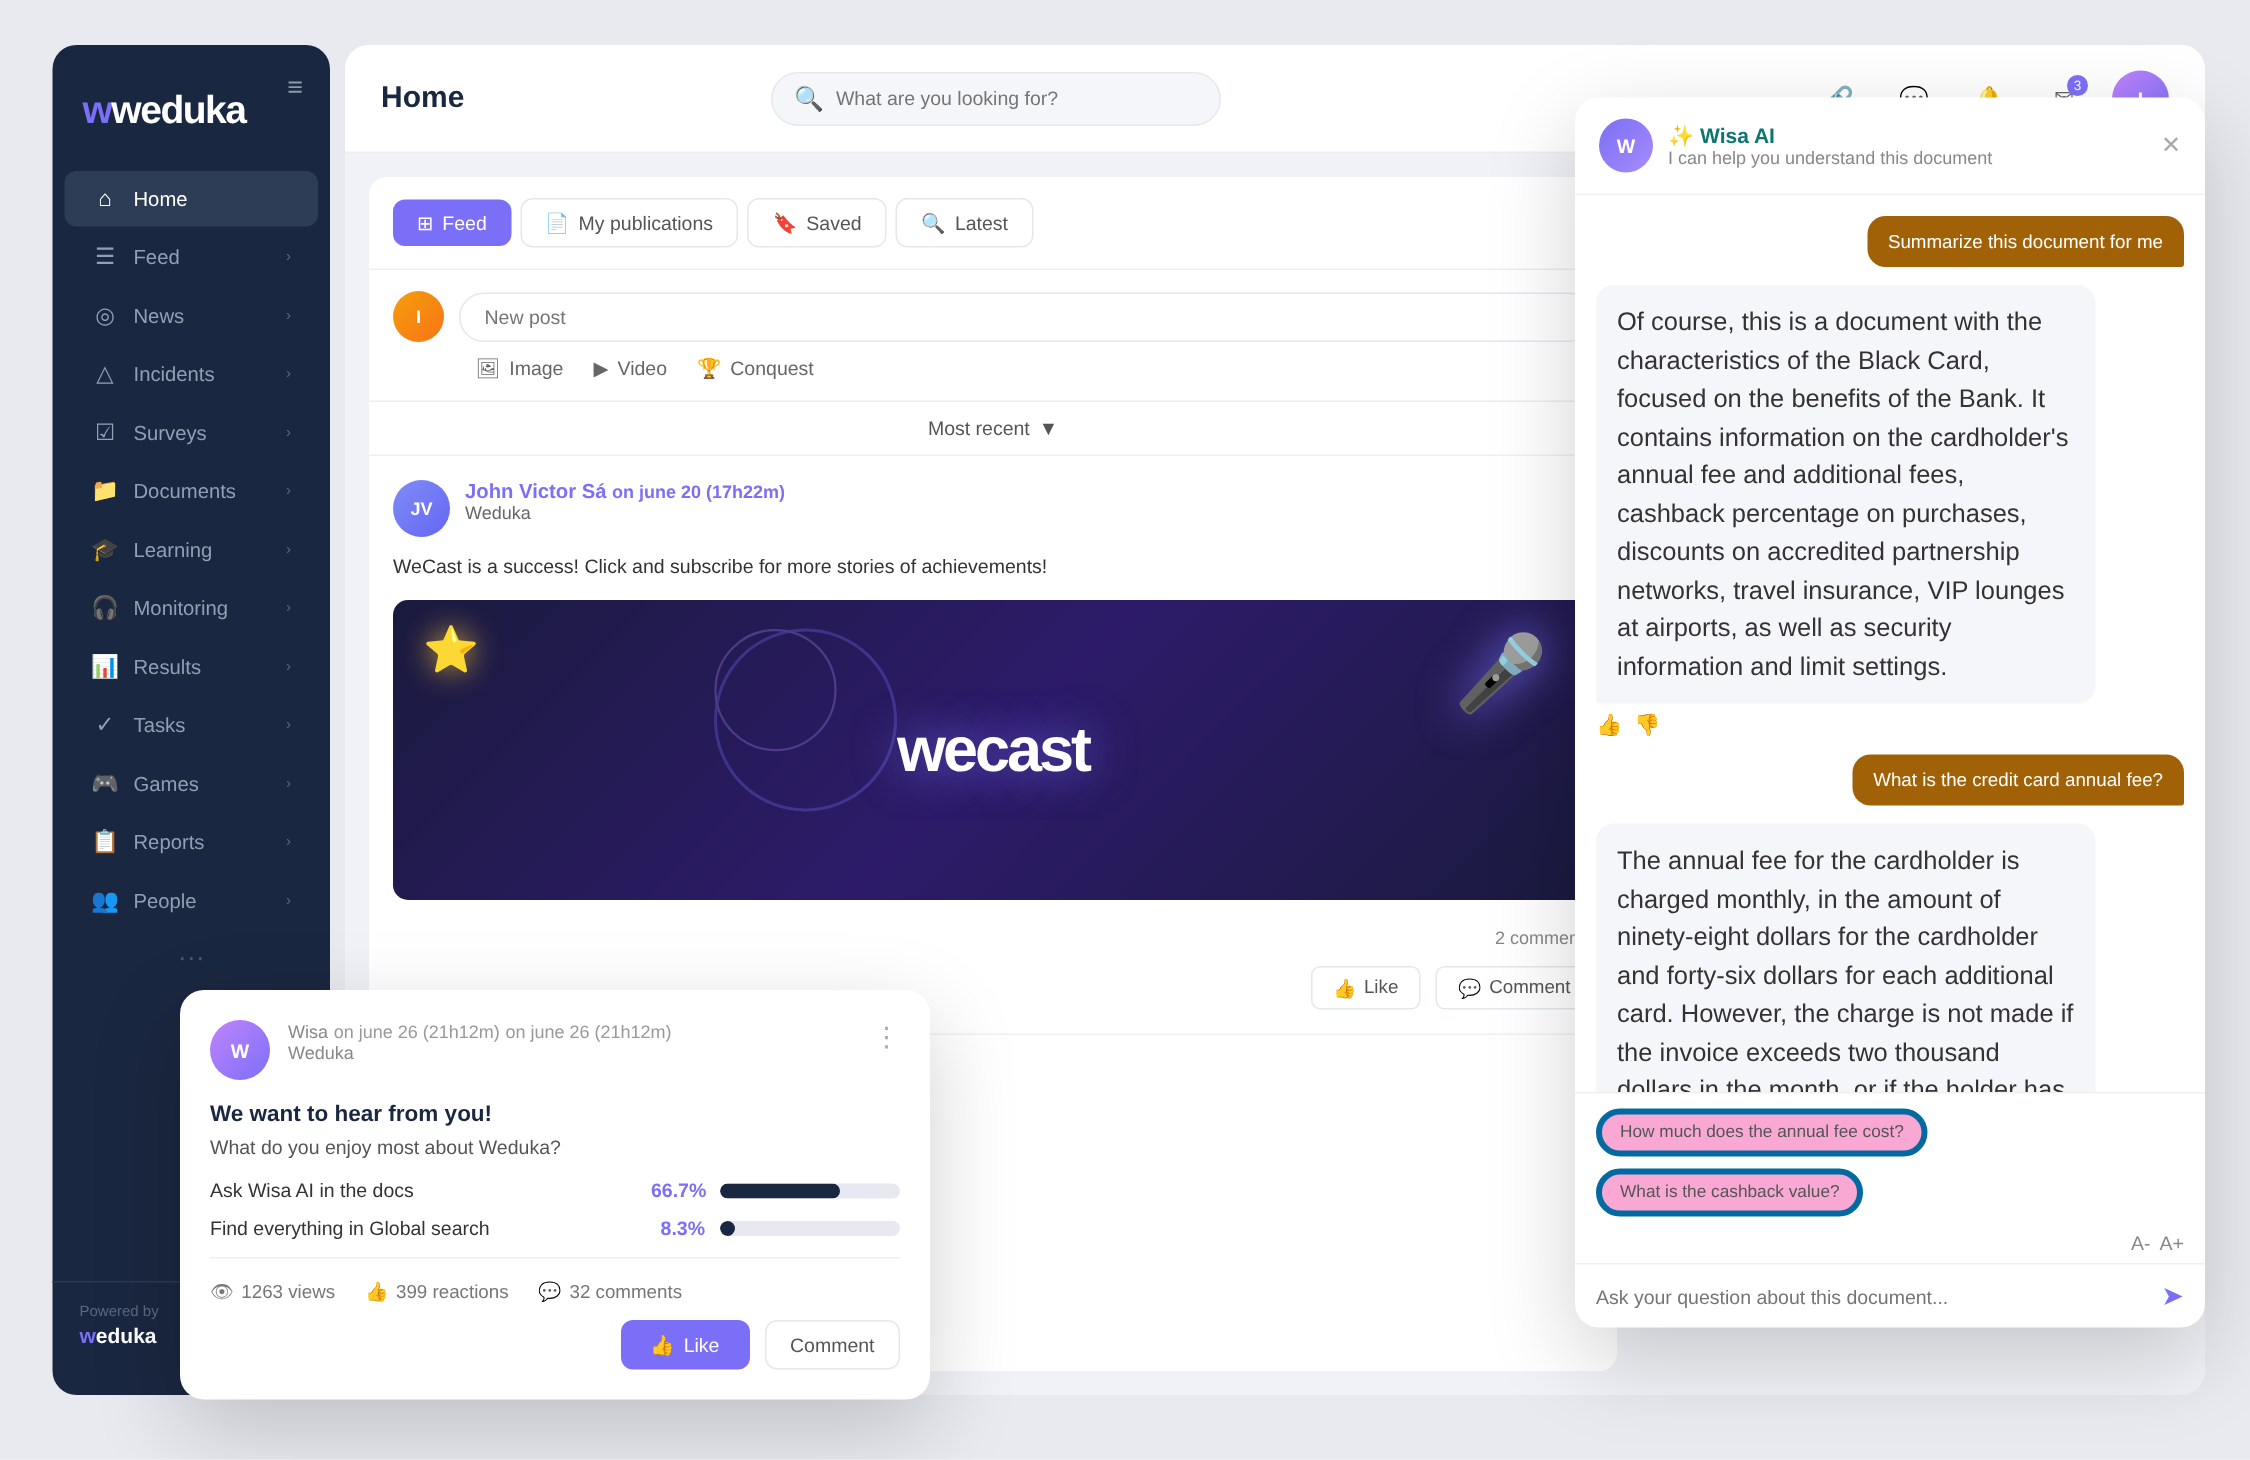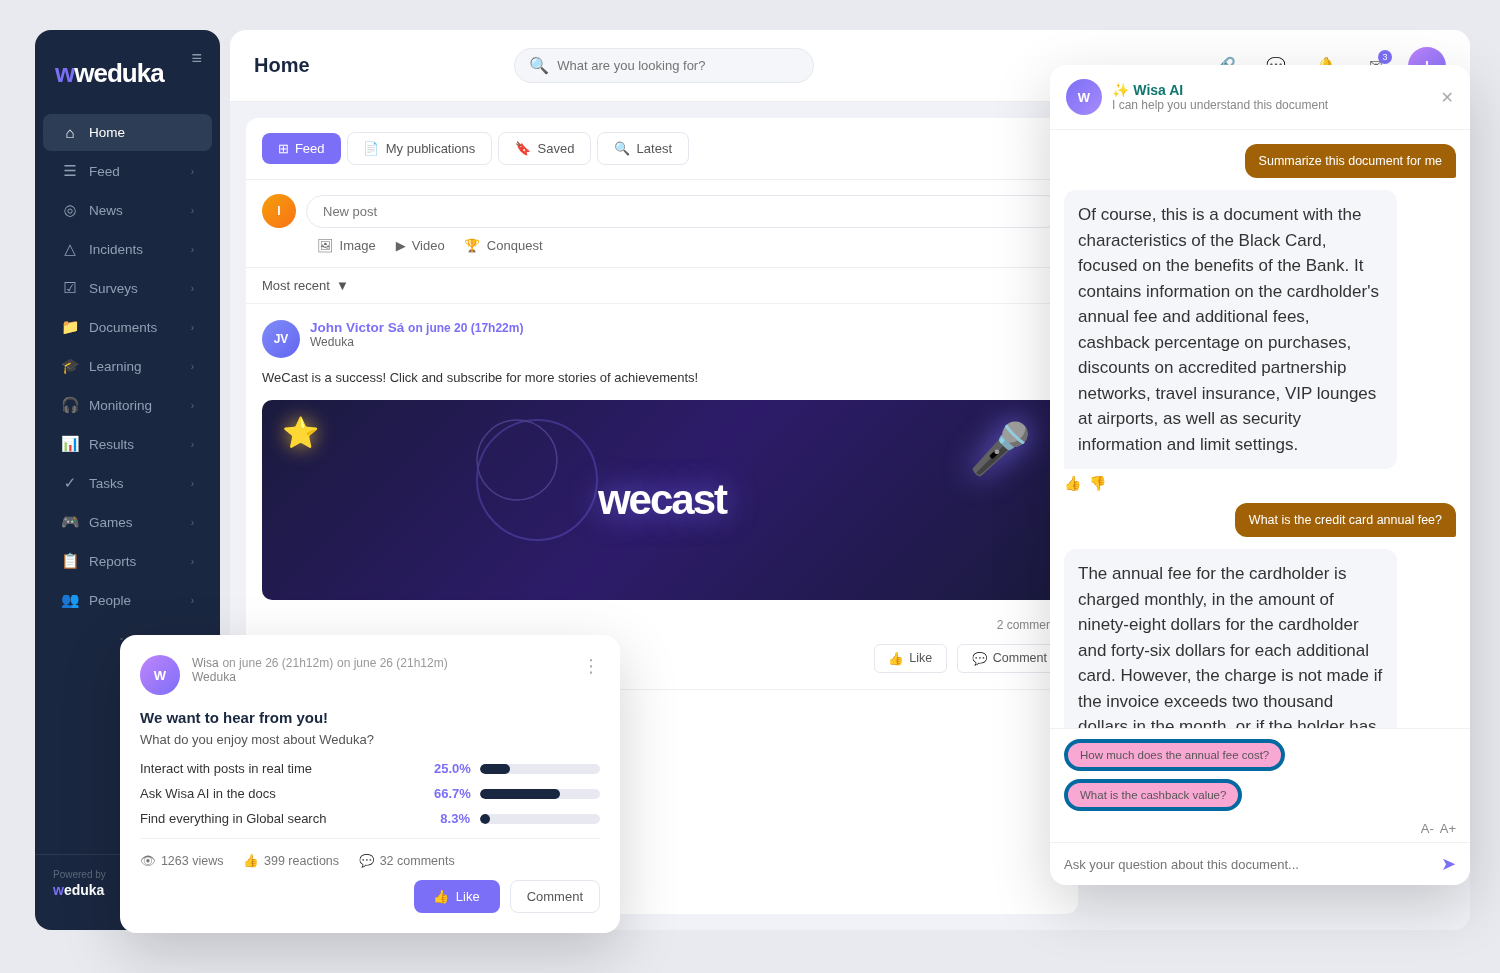--- a/index.html
+++ b/index.html
@@ -263,21 +263,21 @@
       align-items: center;
       gap: 6px;
       font-size: 13px;
       color: #666;
       cursor: pointer;
     }
 
     
     .sort-bar {
       display: flex;
-      justify-content: flex-start;
+      justify-content: center;
       padding: 10px 16px;
       border-bottom: 1px solid #f0f0f0;
     }
     .sort-select {
       display: flex;
       align-items: center;
       gap: 6px;
       font-size: 13px;
       color: #555;
       cursor: pointer;
@@ -928,27 +928,20 @@
         <span style="color:#999;font-size:12px;">on june 26 (21h12m)</span>
       </div>
       <div class="popup-company">Weduka</div>
     </div>
     <div class="popup-more">⋮</div>
   </div>
   <div class="popup-title">We want to hear from you!</div>
   <div class="popup-question">What do you enjoy most about Weduka?</div>
 
   <div class="poll-item">
-    <span class="poll-label">Interact with posts in real time</span>
-    <span class="poll-pct">25.0%</span>
-    <div class="poll-bar-wrap">
-      <div class="poll-bar" style="width:25%;"></div>
-    </div>
-  </div>
-  <div class="poll-item">
     <span class="poll-label">Ask Wisa AI in the docs</span>
     <span class="poll-pct">66.7%</span>
     <div class="poll-bar-wrap">
       <div class="poll-bar" style="width:67%;"></div>
     </div>
   </div>
   <div class="poll-item">
     <span class="poll-label">Find everything in Global search</span>
     <span class="poll-pct">8.3%</span>
     <div class="poll-bar-wrap">

